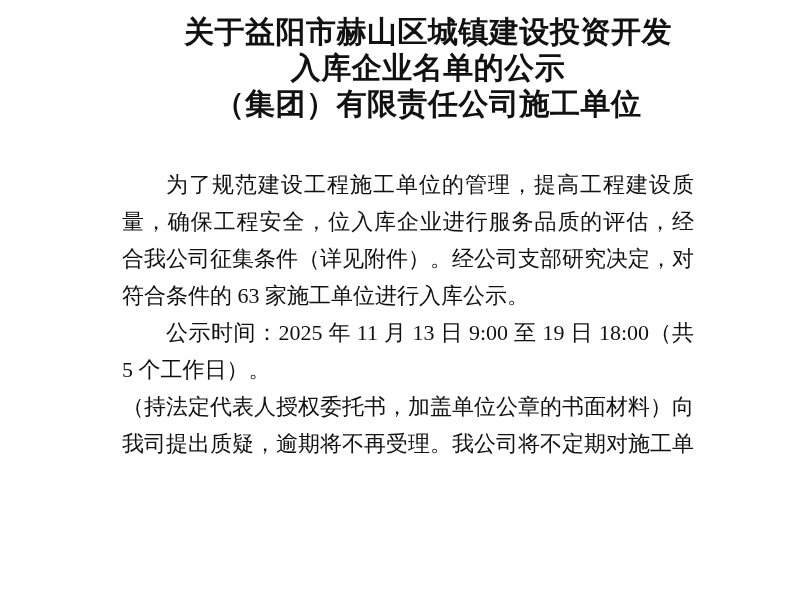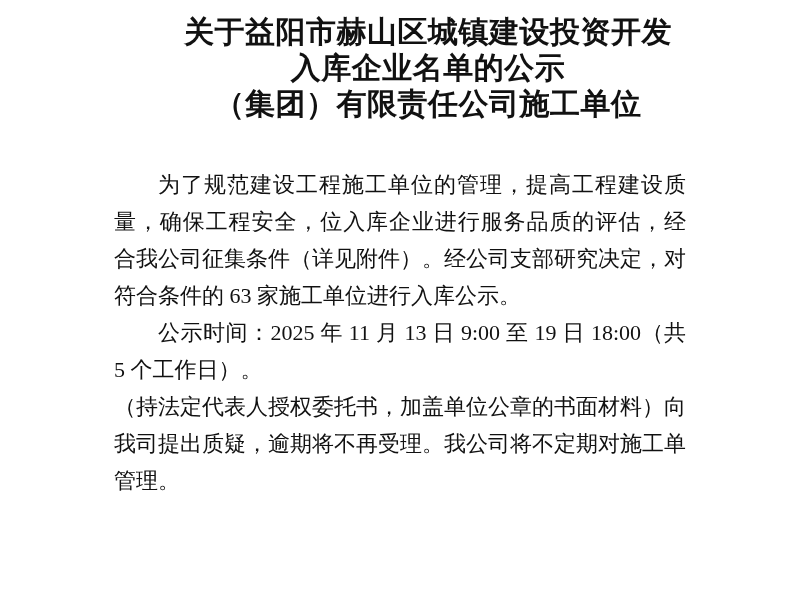--- a/index.html
+++ b/index.html
@@ -27,21 +27,21 @@
     line-height: 36px;
     letter-spacing: 0.5px;
     padding-left: 40px;
   }
   .title-line {
     height: 36px;
   }
   .doc-body {
     position: absolute;
     top: 166px;
-    left: 114px;
+    left: 122px;
     width: 572px;
     font-family: "Liberation Serif", "DejaVu Serif", serif;
     font-size: 22px;
     line-height: 37px;
   }
   .line {
     height: 37px;
     overflow: hidden;
   }
   .line.justify {
@@ -64,15 +64,14 @@
   </div>
   <div class="doc-body">
       <div class="line justify indent">为了规范建设工程施工单位的管理，提高工程建设质</div>
       <div class="line justify">量，确保工程安全，位入库企业进行服务品质的评估，经</div>
       <div class="line justify">合我公司征集条件（详见附件）。经公司支部研究决定，对</div>
       <div class="line">符合条件的 63 家施工单位进行入库公示。</div>
       <div class="line justify indent">公示时间：2025 年 11 月 13 日 9:00 至 19 日 18:00（共</div>
       <div class="line">5 个工作日）。</div>
       <div class="line justify">（持法定代表人授权委托书，加盖单位公章的书面材料）向</div>
       <div class="line justify">我司提出质疑，逾期将不再受理。我公司将不定期对施工单</div>
-      <div class="line">管理。</div>
     </div>
 </div>
 
 </body></html>

